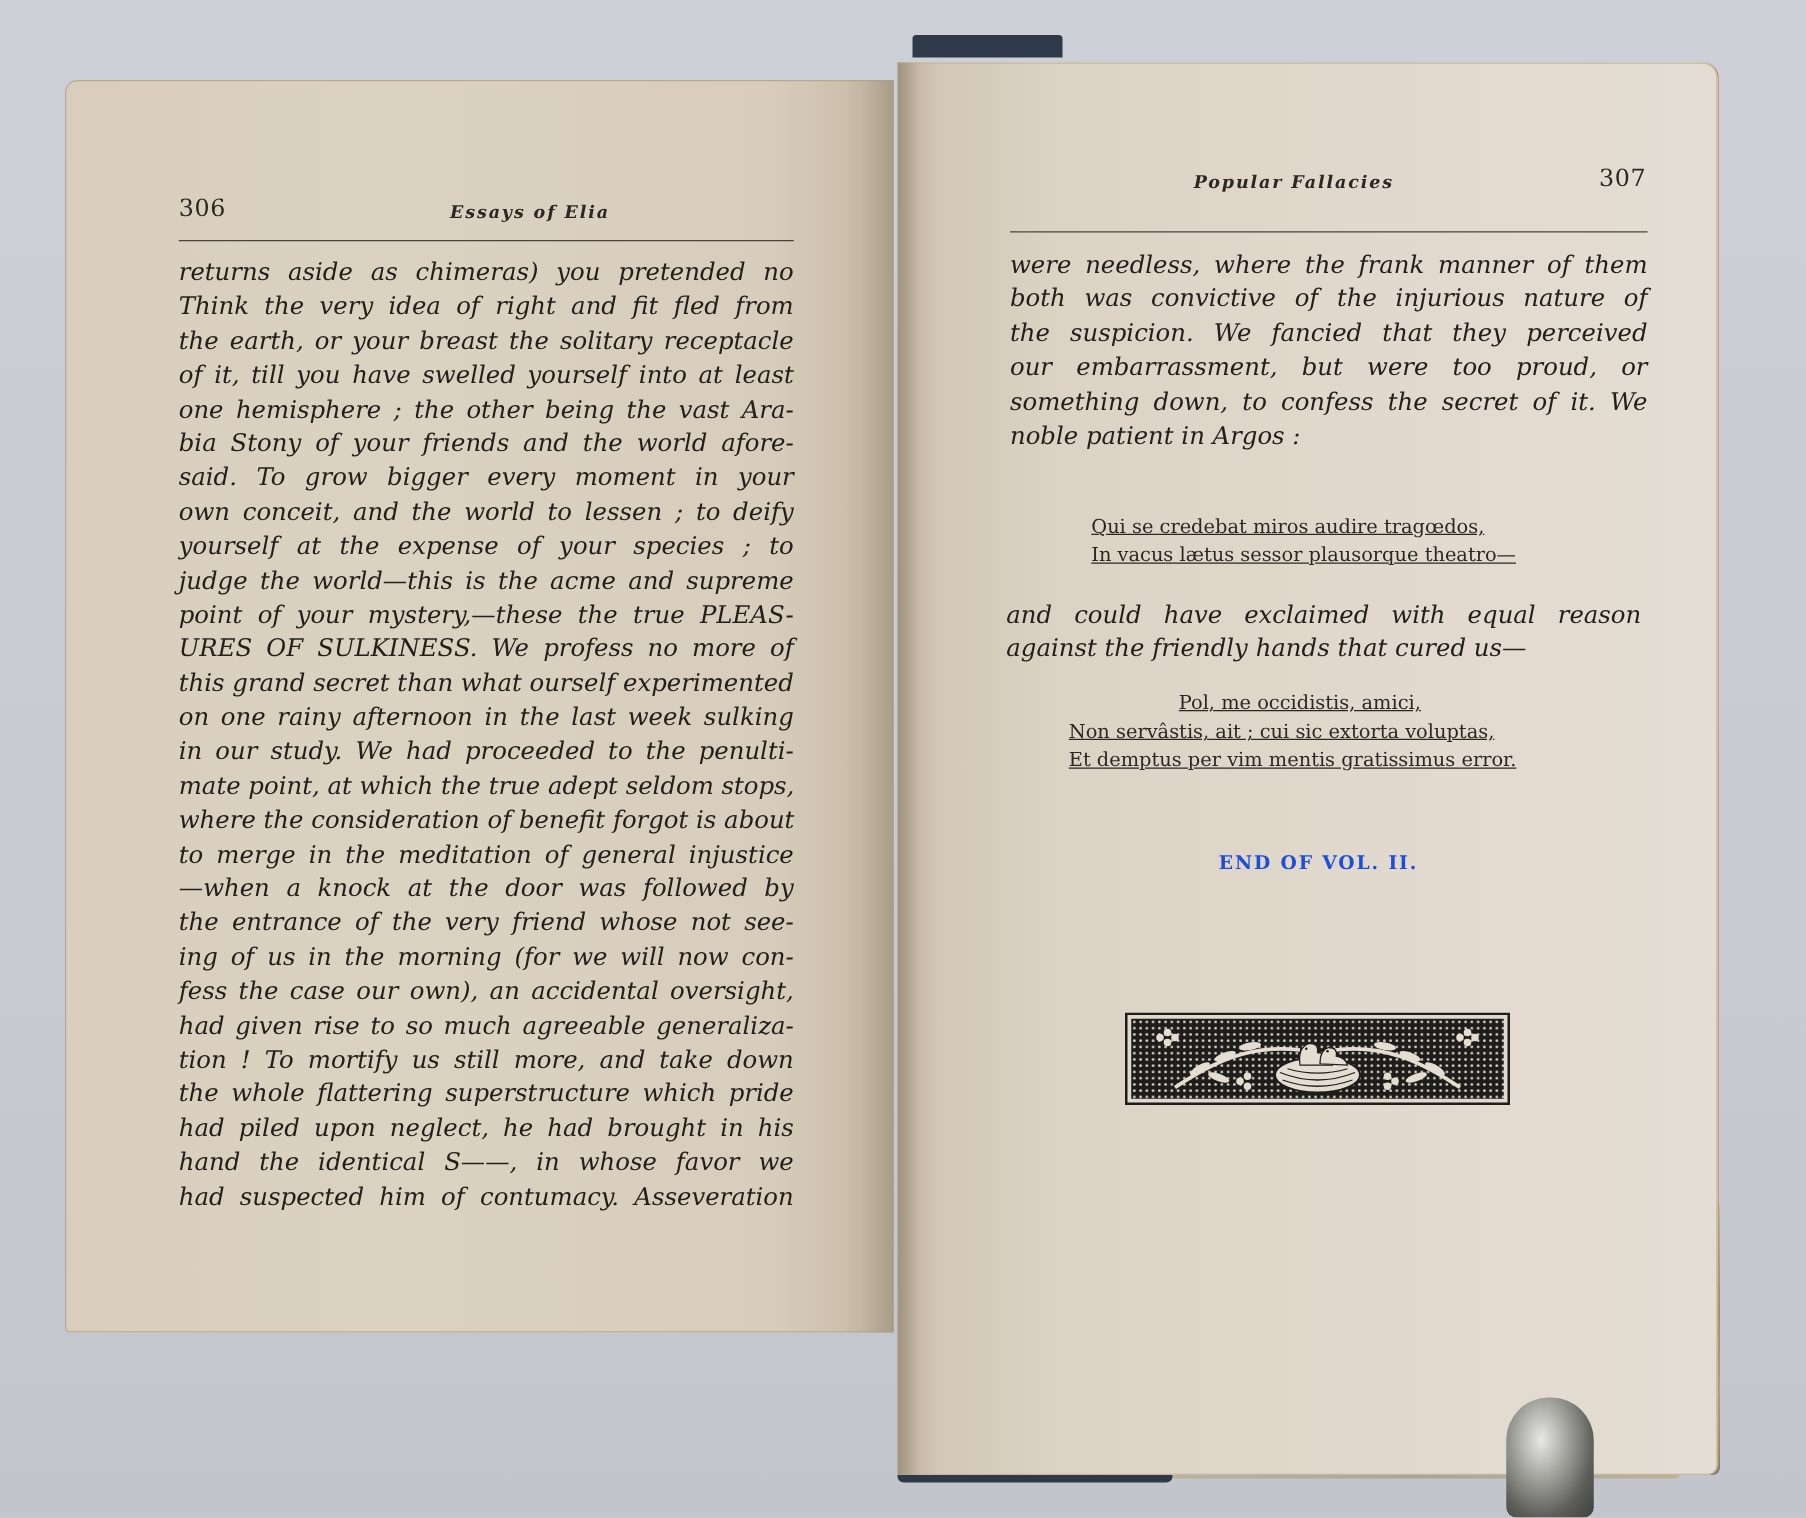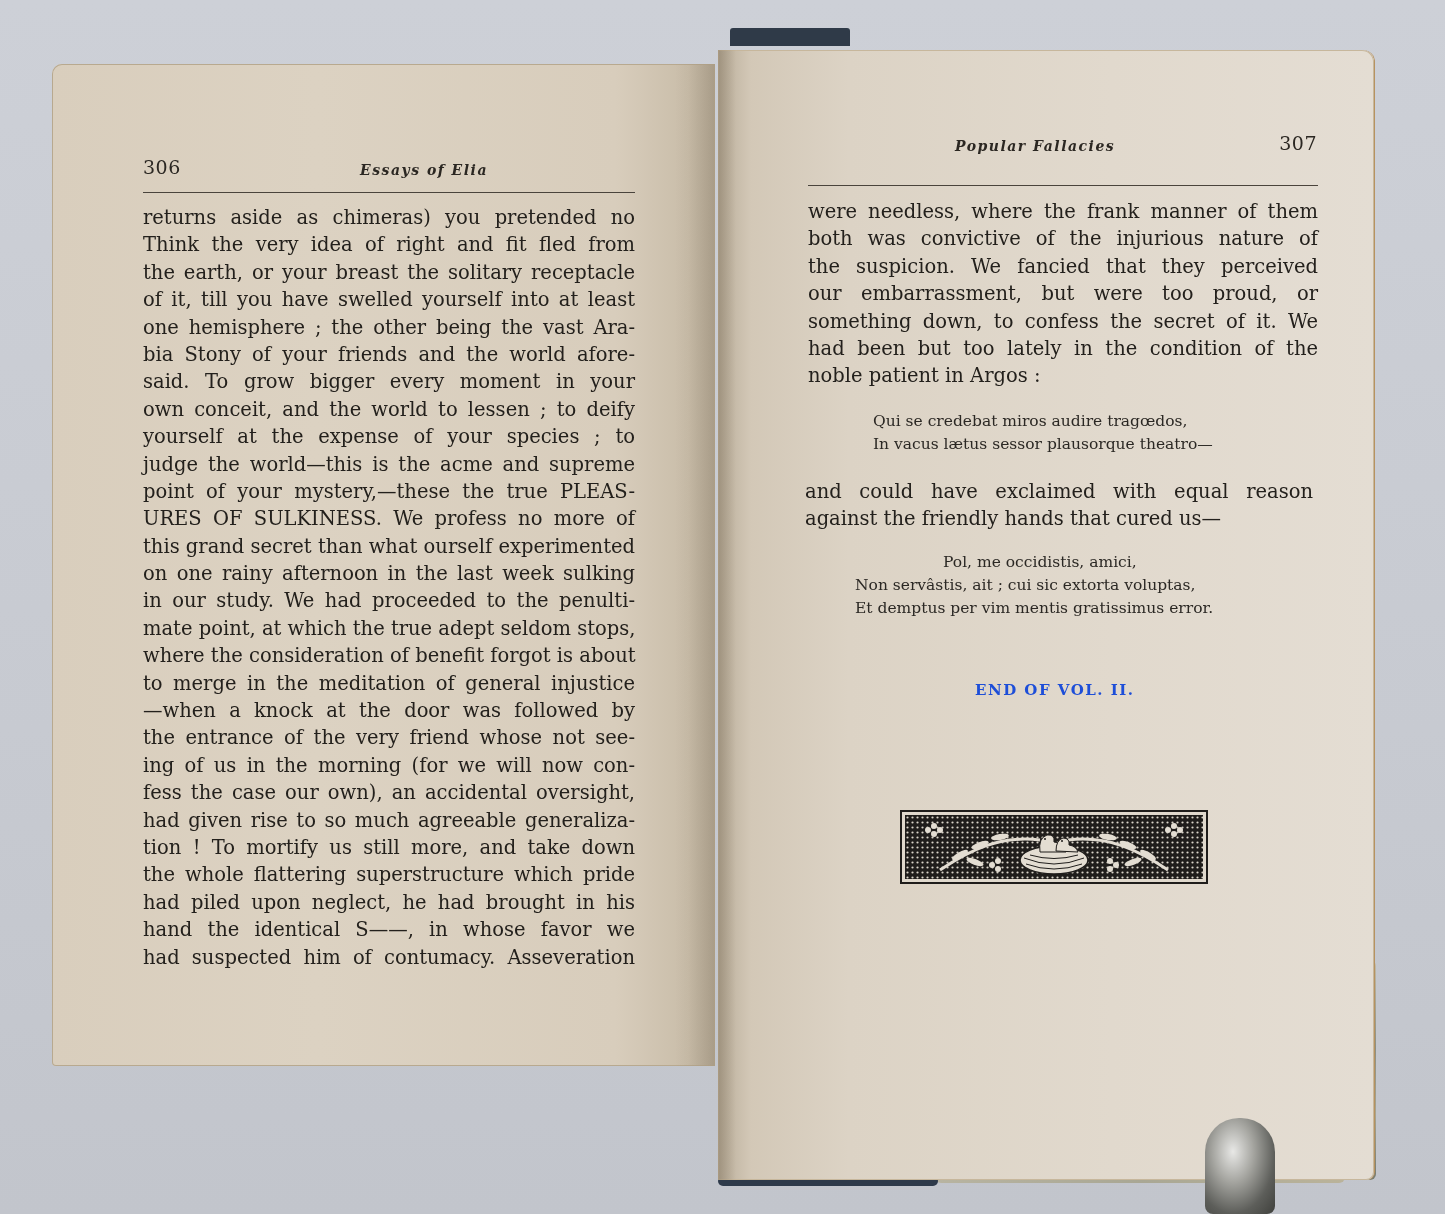--- a/index.html
+++ b/index.html
@@ -65,24 +65,24 @@
   }
   .running-head .folio { font-size: 19px; letter-spacing: 0.5px; }
   .running-head .title {
     font-family: "DejaVu Serif", serif; font-size: 14px; font-weight: bold;
     letter-spacing: 1.5px; font-style: italic;
   }
   .rule { position: absolute; height: 1px; background: #4a443c; }
   .text-block { position: absolute; color: #23201c; }
   .line {
     font-size: 19.5px; line-height: 27.4px; white-space: nowrap;
-    text-align: justify; text-align-last: justify; height: 27.4px;
+    text-align: justify; text-align-last: justify; height: 27.4px; font-style: italic;
   }
   .line.last { text-align-last: left; }
-  .verse { position: absolute; color: #2b2824; font-size: 15.5px; line-height: 23px; white-space: nowrap; }
+  .verse { position: absolute; color: #2b2824; font-size: 15.5px; line-height: 23px; white-space: nowrap; text-decoration: underline; }
   .verse .v { display: block; }
   .end-mark {
     position: absolute; font-size: 15px; font-weight: bold; letter-spacing: 1.5px; color: #1d4ed8;
   }
   .ornament {
     position: absolute; left: 900px; top: 810px; width: 308px; height: 74px;
   }
   .ornament svg { width: 100%; height: 100%; display: block; }
   .weight {
     position: absolute; left: 1205px; top: 1118px; width: 70px; height: 96px;
@@ -146,21 +146,20 @@
   <span class="folio">307</span>
 </div>
 <div class="rule" style="left:808px; top:185px; width:510px;"></div>
 
 <div class="text-block" style="left:808px; top:198px; width:510px;">
   <div class="line">were needless, where the frank manner of them</div>
   <div class="line">both was convictive of the injurious nature of</div>
   <div class="line">the suspicion. We fancied that they perceived</div>
   <div class="line">our embarrassment, but were too proud, or</div>
   <div class="line">something down, to confess the secret of it. We</div>
-  <div class="line">had been but too lately in the condition of the</div>
   <div class="line last">noble patient in Argos :</div>
 </div>
 
 <div class="verse" style="left:873px; top:410px;">
   <span class="v">Qui se credebat miros audire tragœdos,</span>
   <span class="v">In vacus lætus sessor plausorque theatro—</span>
 </div>
 
 <div class="text-block" style="left:805px; top:478px; width:508px;">
   <div class="line">and could have exclaimed with equal reason</div>

